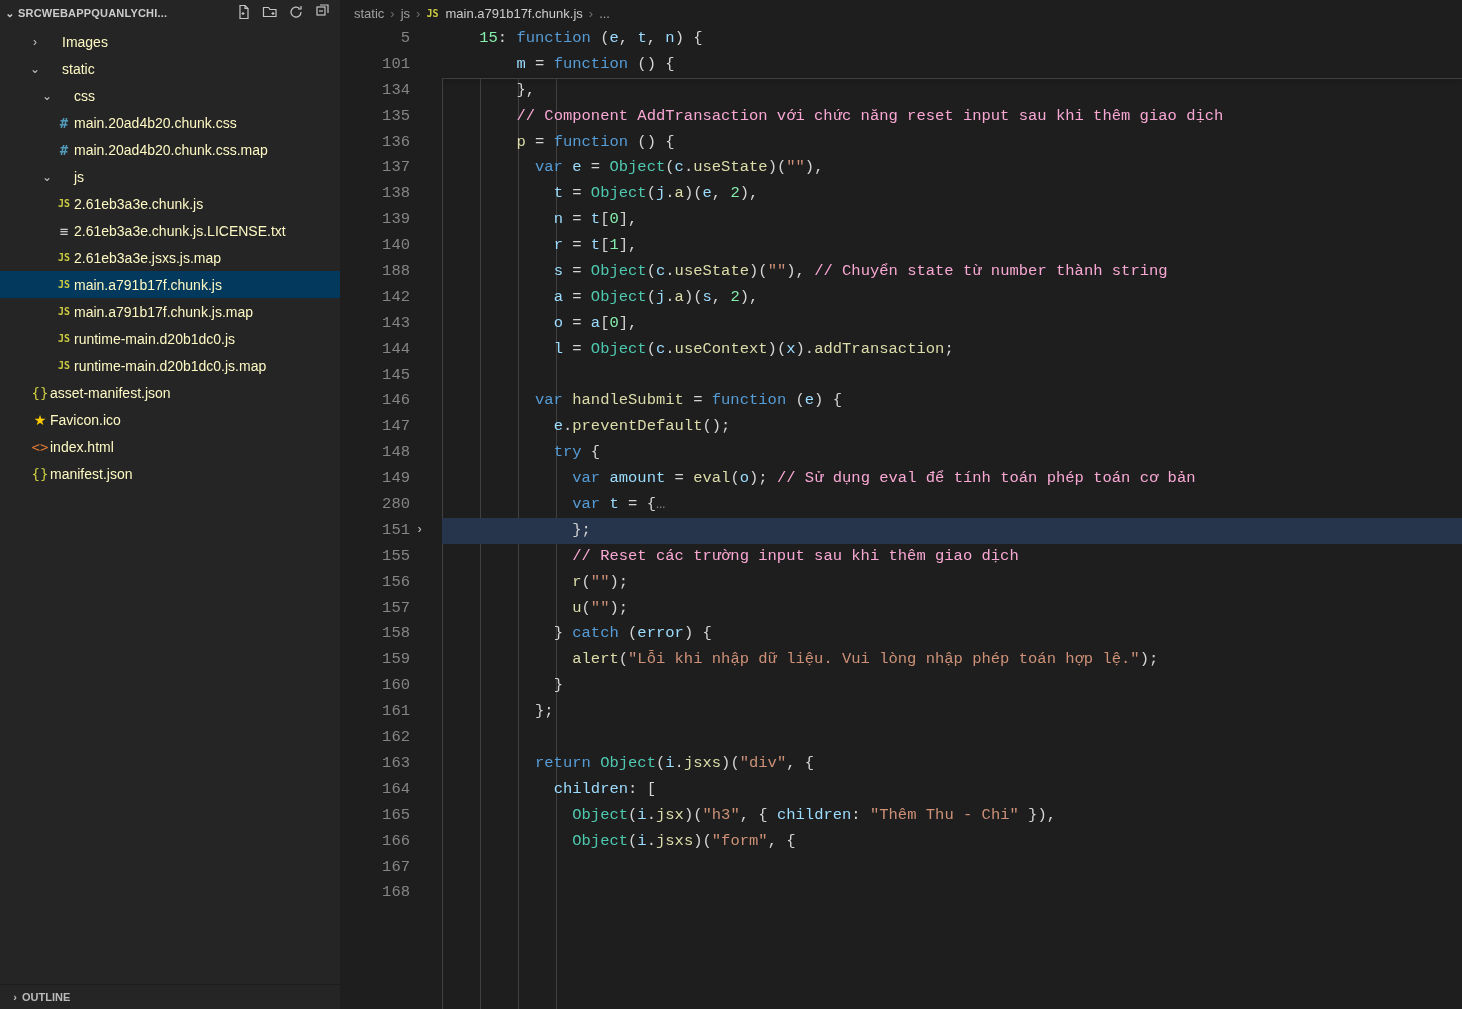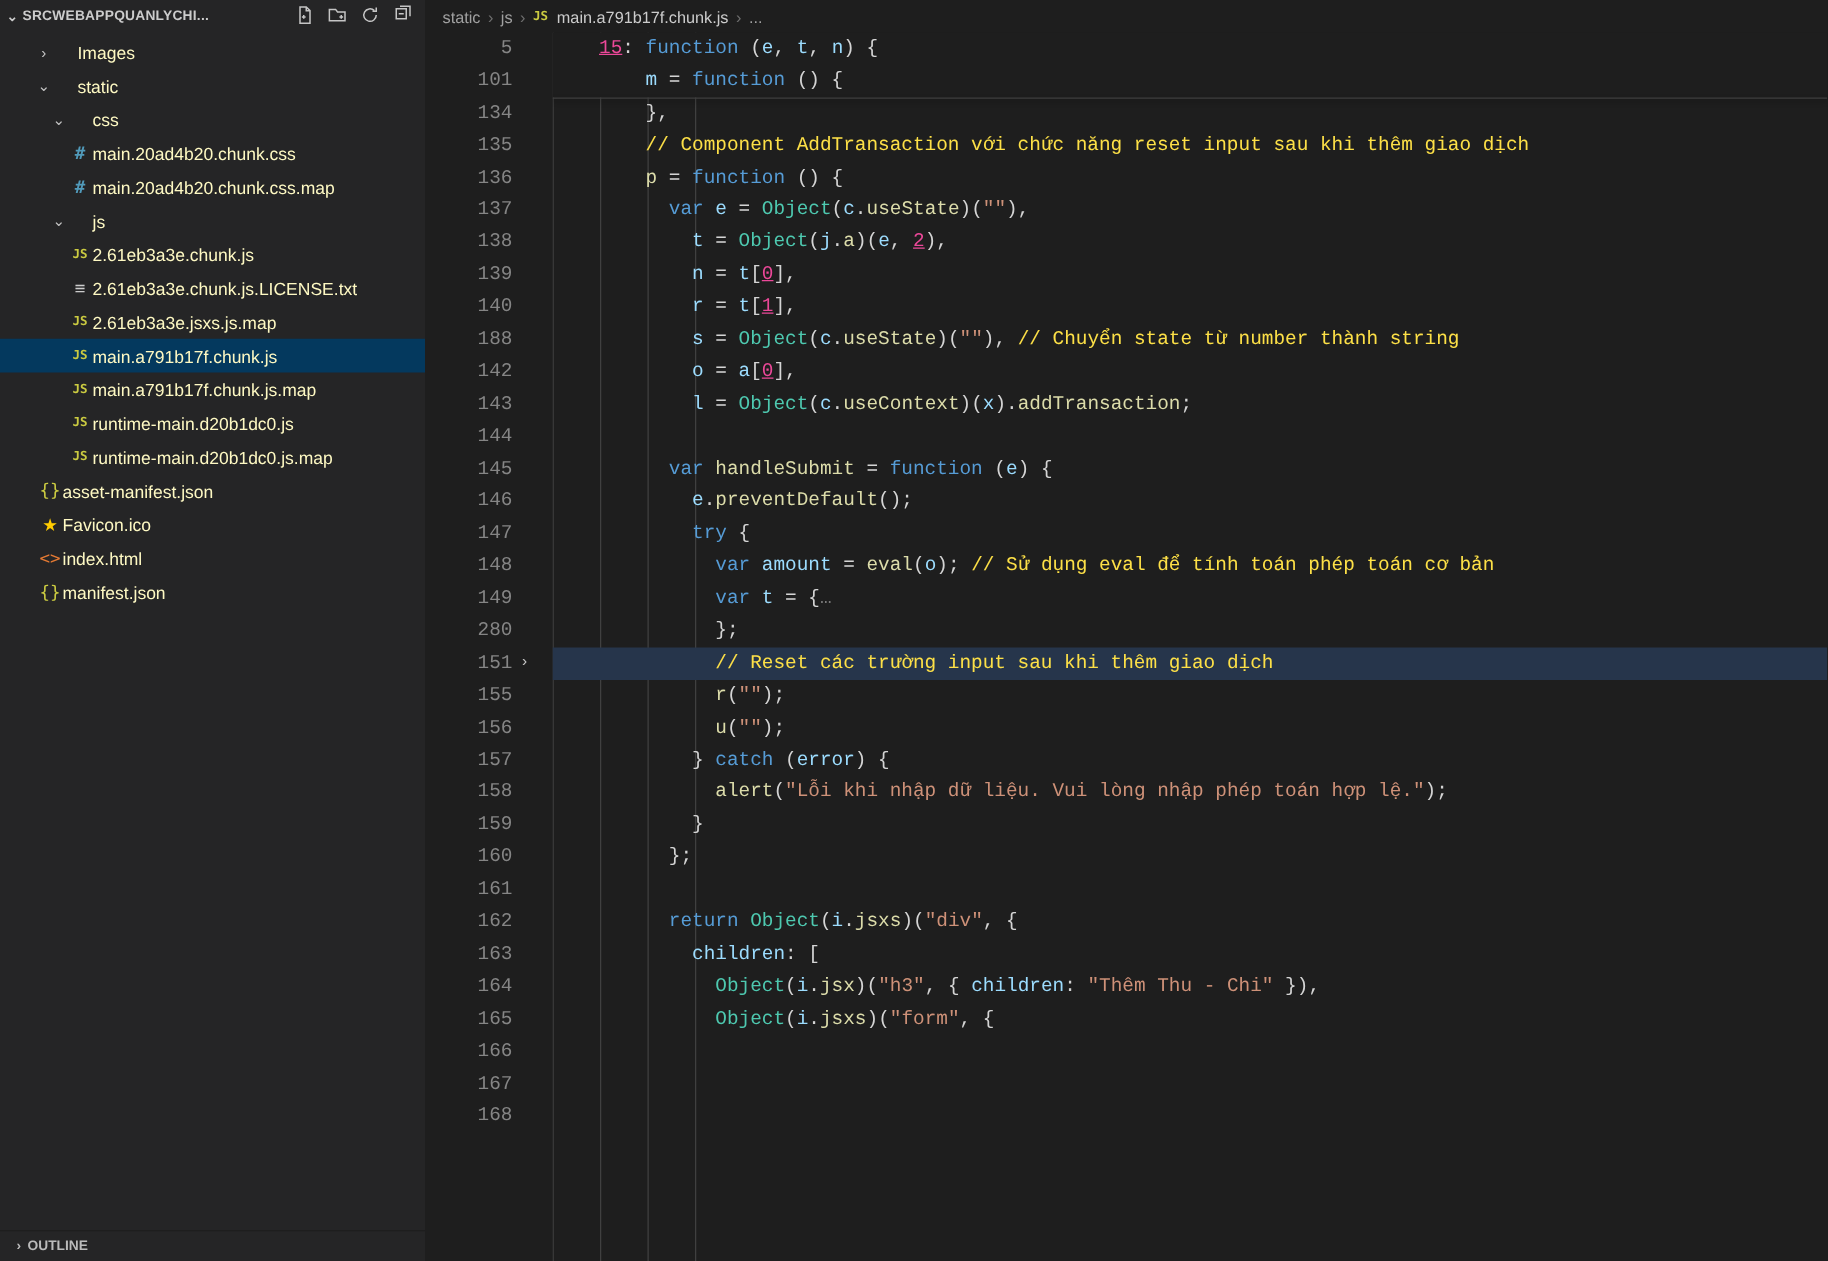--- a/index.html
+++ b/index.html
@@ -96,24 +96,24 @@
 .code-line { height:25.9px; white-space: pre; position:relative; }
 .code-line.sticky { background: #1e1e1e; }
 .sticky-sep { position:absolute; left:0; right:0; top:51.8px; height:1px; background:#3f3f3f; box-shadow: 0 2px 4px rgba(0,0,0,0.5); z-index:2;}
 .hl-line { position:absolute; left:0; right:0; background:#26354b; height:25.9px; z-index:0; }
 .indent { position:absolute; top:0; bottom:0; width:1px; background:#404040; }
 .code-col .code-line span { position:relative; z-index:1; }
 
 .t-key { color:#569cd6; }          
 .t-fn  { color:#dcdcaa; }          
 .t-id  { color:#9cdcfe; }          
-.t-num { color:#ec4899;text-decoration:underline; }
+.t-num { color:#86efac; }
 .t-str { color:#ce9178; }
 .t-pun { color:#d4d4d4; }
-.t-com { color:#fde047; }
+.t-com { color:#f9a8d4; }
 .t-obj { color:#4ec9b0; }
 </style>
 </head>
 <body>
 
 <div class="sidebar">
   <div class="explorer-header">
     <span class="chev">⌄</span>
     <span class="title">SRCWEBAPPQUANLYCHI...</span>
     <div class="explorer-actions">
@@ -326,20 +326,21 @@
       <div class="code-line sticky">    <span class="t-num">15</span><span class="t-pun">: </span><span class="t-key">function</span><span class="t-pun"> (</span><span class="t-id">e</span><span class="t-pun">, </span><span class="t-id">t</span><span class="t-pun">, </span><span class="t-id">n</span><span class="t-pun">) {</span></div>
       <div class="code-line sticky">        <span class="t-id">m</span><span class="t-pun"> = </span><span class="t-key">function</span><span class="t-pun"> () {</span></div>
       <div class="code-line">        <span class="t-pun">},</span></div>
       <div class="code-line">        <span class="t-com">// Component AddTransaction với chức năng reset input sau khi thêm giao dịch</span></div>
       <div class="code-line">        <span class="t-fn">p</span><span class="t-pun"> = </span><span class="t-key">function</span><span class="t-pun"> () {</span></div>
       <div class="code-line">          <span class="t-key">var</span><span> </span><span class="t-id">e</span><span class="t-pun"> = </span><span class="t-obj">Object</span><span class="t-pun">(</span><span class="t-id">c</span><span class="t-pun">.</span><span class="t-fn">useState</span><span class="t-pun">)(</span><span class="t-str">""</span><span class="t-pun">),</span></div>
       <div class="code-line">            <span class="t-id">t</span><span class="t-pun"> = </span><span class="t-obj">Object</span><span class="t-pun">(</span><span class="t-id">j</span><span class="t-pun">.</span><span class="t-fn">a</span><span class="t-pun">)(</span><span class="t-id">e</span><span class="t-pun">, </span><span class="t-num">2</span><span class="t-pun">),</span></div>
       <div class="code-line">            <span class="t-id">n</span><span class="t-pun"> = </span><span class="t-id">t</span><span class="t-pun">[</span><span class="t-num">0</span><span class="t-pun">],</span></div>
       <div class="code-line">            <span class="t-id">r</span><span class="t-pun"> = </span><span class="t-id">t</span><span class="t-pun">[</span><span class="t-num">1</span><span class="t-pun">],</span></div>
       <div class="code-line">            <span class="t-id">s</span><span class="t-pun"> = </span><span class="t-obj">Object</span><span class="t-pun">(</span><span class="t-id">c</span><span class="t-pun">.</span><span class="t-fn">useState</span><span class="t-pun">)(</span><span class="t-str">""</span><span class="t-pun">), </span><span class="t-com">// Chuyển state từ number thành string</span></div>
+      <div class="code-line">            <span class="t-id">a</span><span class="t-pun"> = </span><span class="t-obj">Object</span><span class="t-pun">(</span><span class="t-id">j</span><span class="t-pun">.</span><span class="t-fn">a</span><span class="t-pun">)(</span><span class="t-id">s</span><span class="t-pun">, </span><span class="t-num">2</span><span class="t-pun">),</span></div>
       <div class="code-line">            <span class="t-id">o</span><span class="t-pun"> = </span><span class="t-id">a</span><span class="t-pun">[</span><span class="t-num">0</span><span class="t-pun">],</span></div>
       <div class="code-line">            <span class="t-id">l</span><span class="t-pun"> = </span><span class="t-obj">Object</span><span class="t-pun">(</span><span class="t-id">c</span><span class="t-pun">.</span><span class="t-fn">useContext</span><span class="t-pun">)(</span><span class="t-id">x</span><span class="t-pun">).</span><span class="t-fn">addTransaction</span><span class="t-pun">;</span></div>
       <div class="code-line"><span></span></div>
       <div class="code-line">          <span class="t-key">var</span><span> </span><span class="t-fn">handleSubmit</span><span class="t-pun"> = </span><span class="t-key">function</span><span class="t-pun"> (</span><span class="t-id">e</span><span class="t-pun">) {</span></div>
       <div class="code-line">            <span class="t-id">e</span><span class="t-pun">.</span><span class="t-fn">preventDefault</span><span class="t-pun">();</span></div>
       <div class="code-line">            <span class="t-key">try</span><span class="t-pun"> {</span></div>
       <div class="code-line">              <span class="t-key">var</span><span> </span><span class="t-id">amount</span><span class="t-pun"> = </span><span class="t-fn">eval</span><span class="t-pun">(</span><span class="t-id">o</span><span class="t-pun">); </span><span class="t-com">// Sử dụng eval để tính toán phép toán cơ bản</span></div>
       <div class="code-line">              <span class="t-key">var</span><span> </span><span class="t-id">t</span><span class="t-pun"> = {</span><span style="color:#7b7b7b">…</span></div>
       <div class="code-line">              <span class="t-pun">};</span></div>
       <div class="code-line">              <span class="t-com">// Reset các trường input sau khi thêm giao dịch</span></div>

